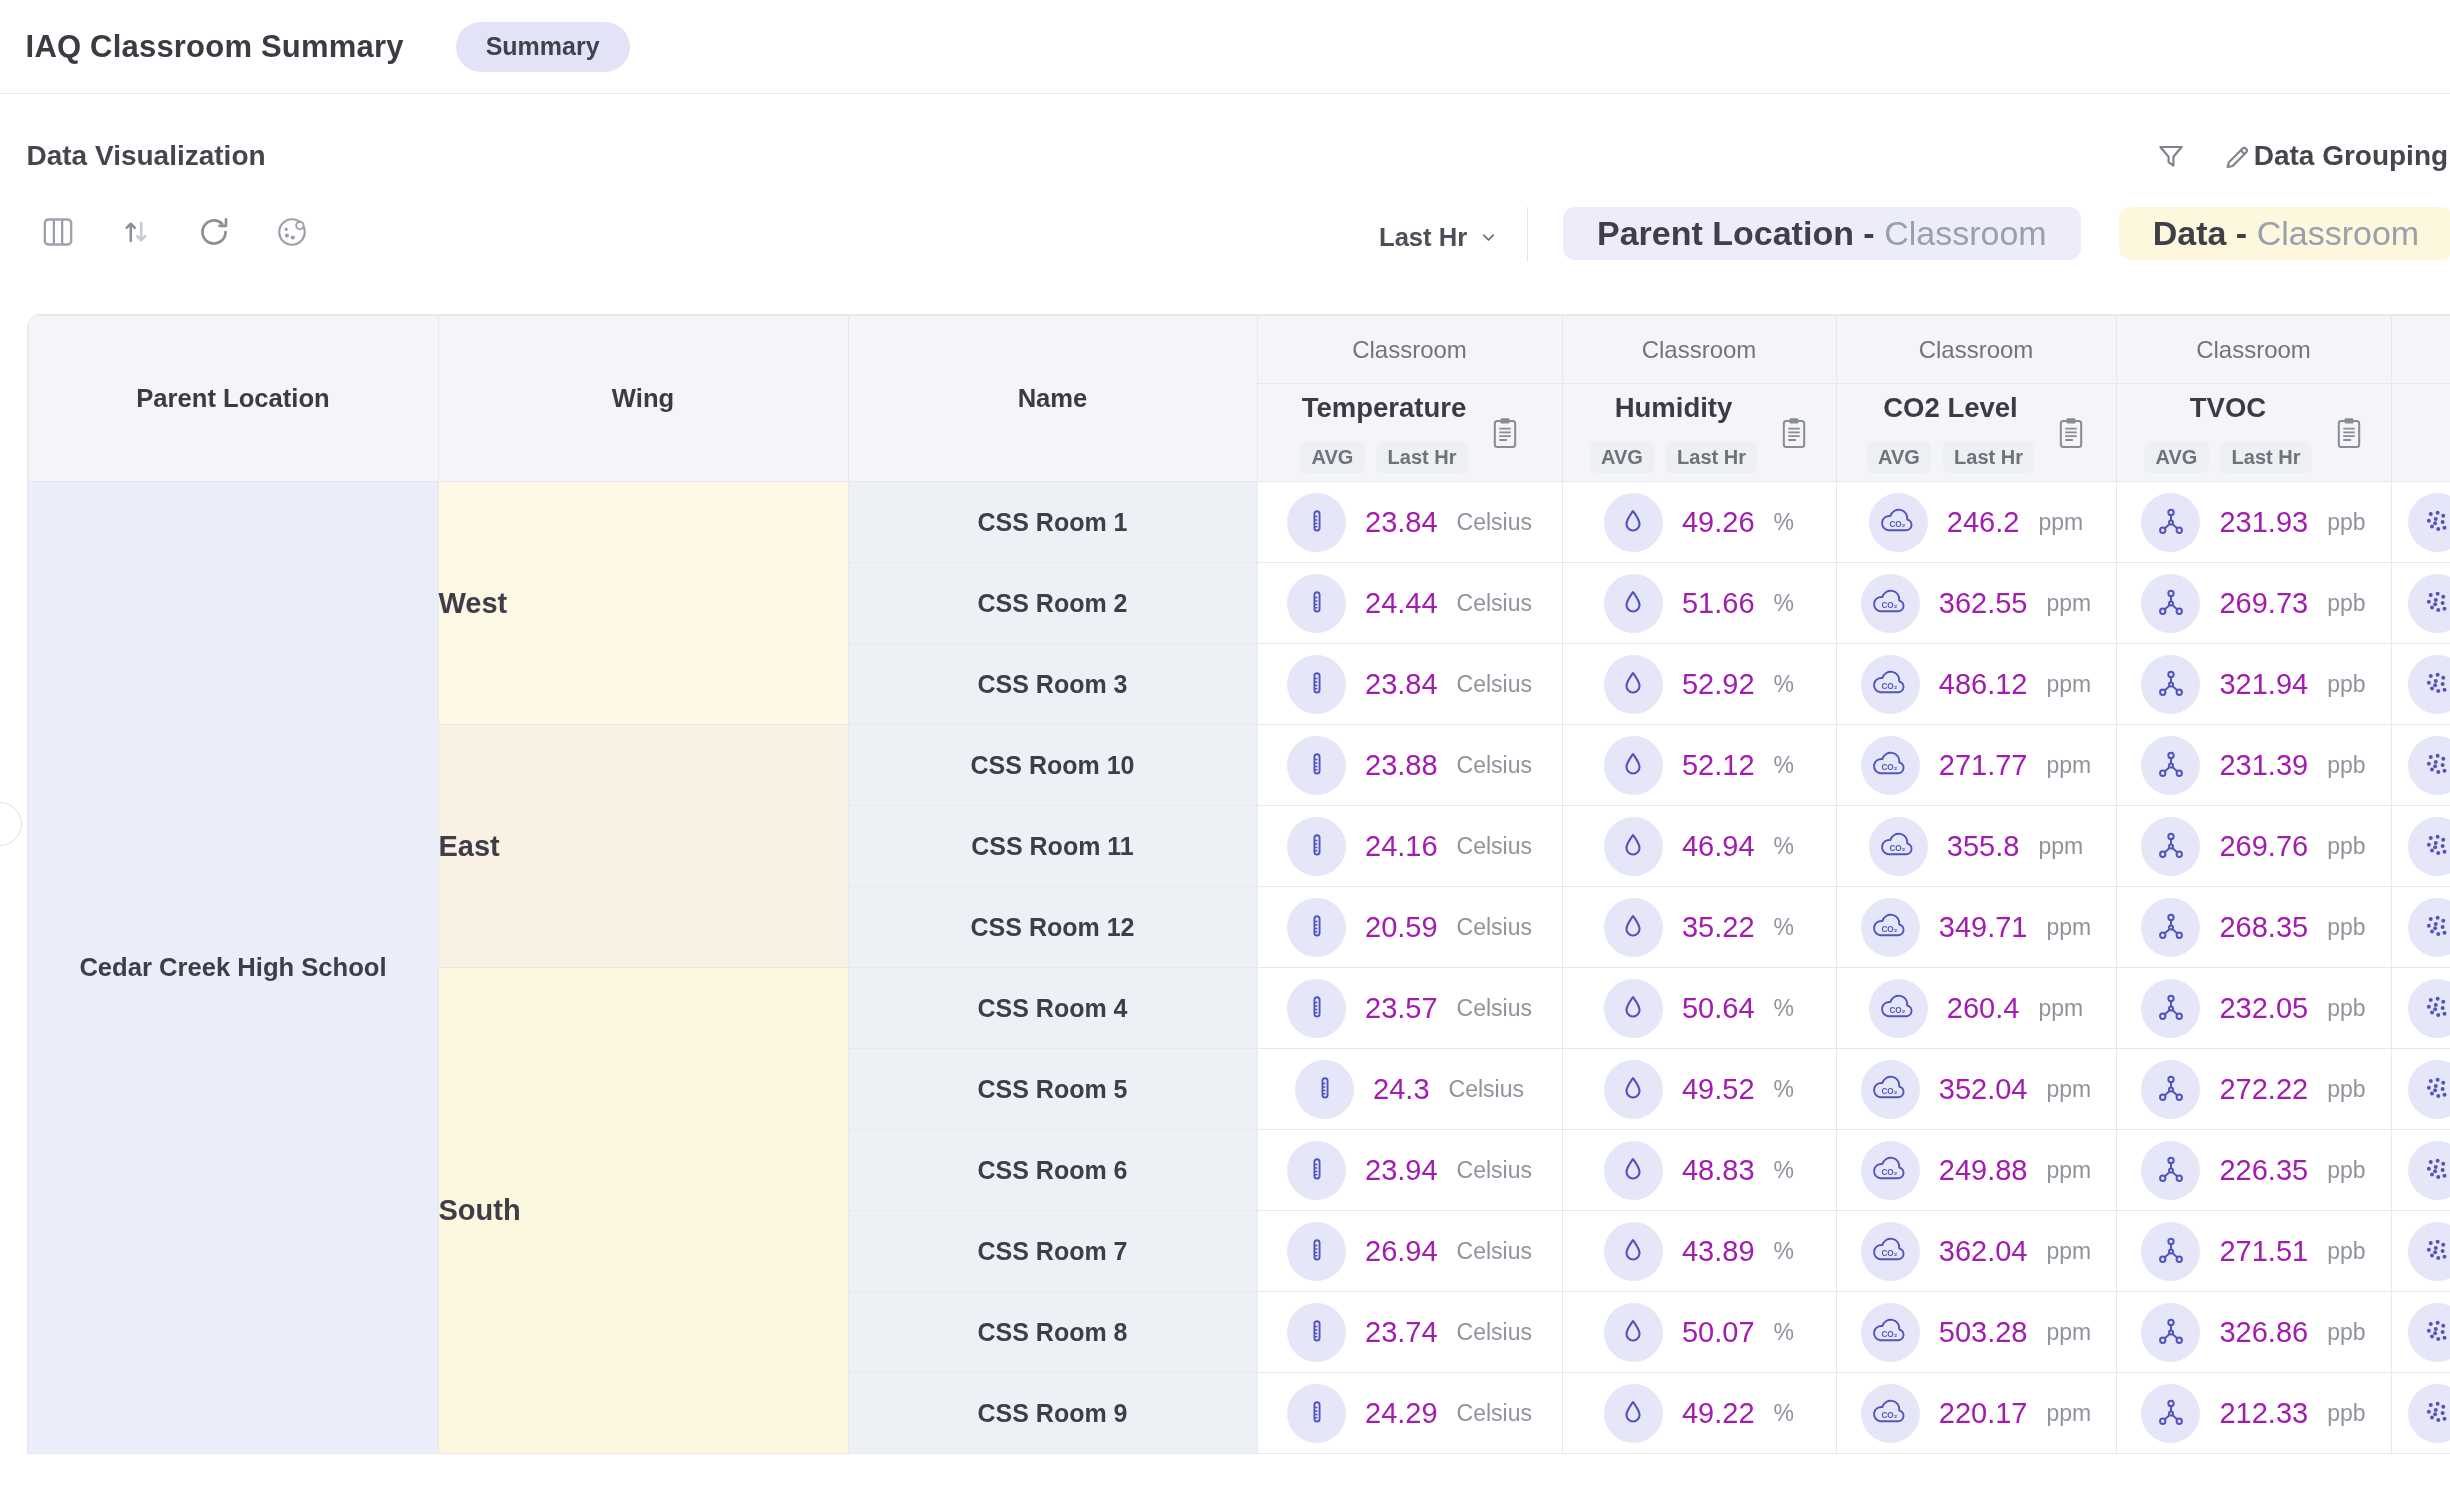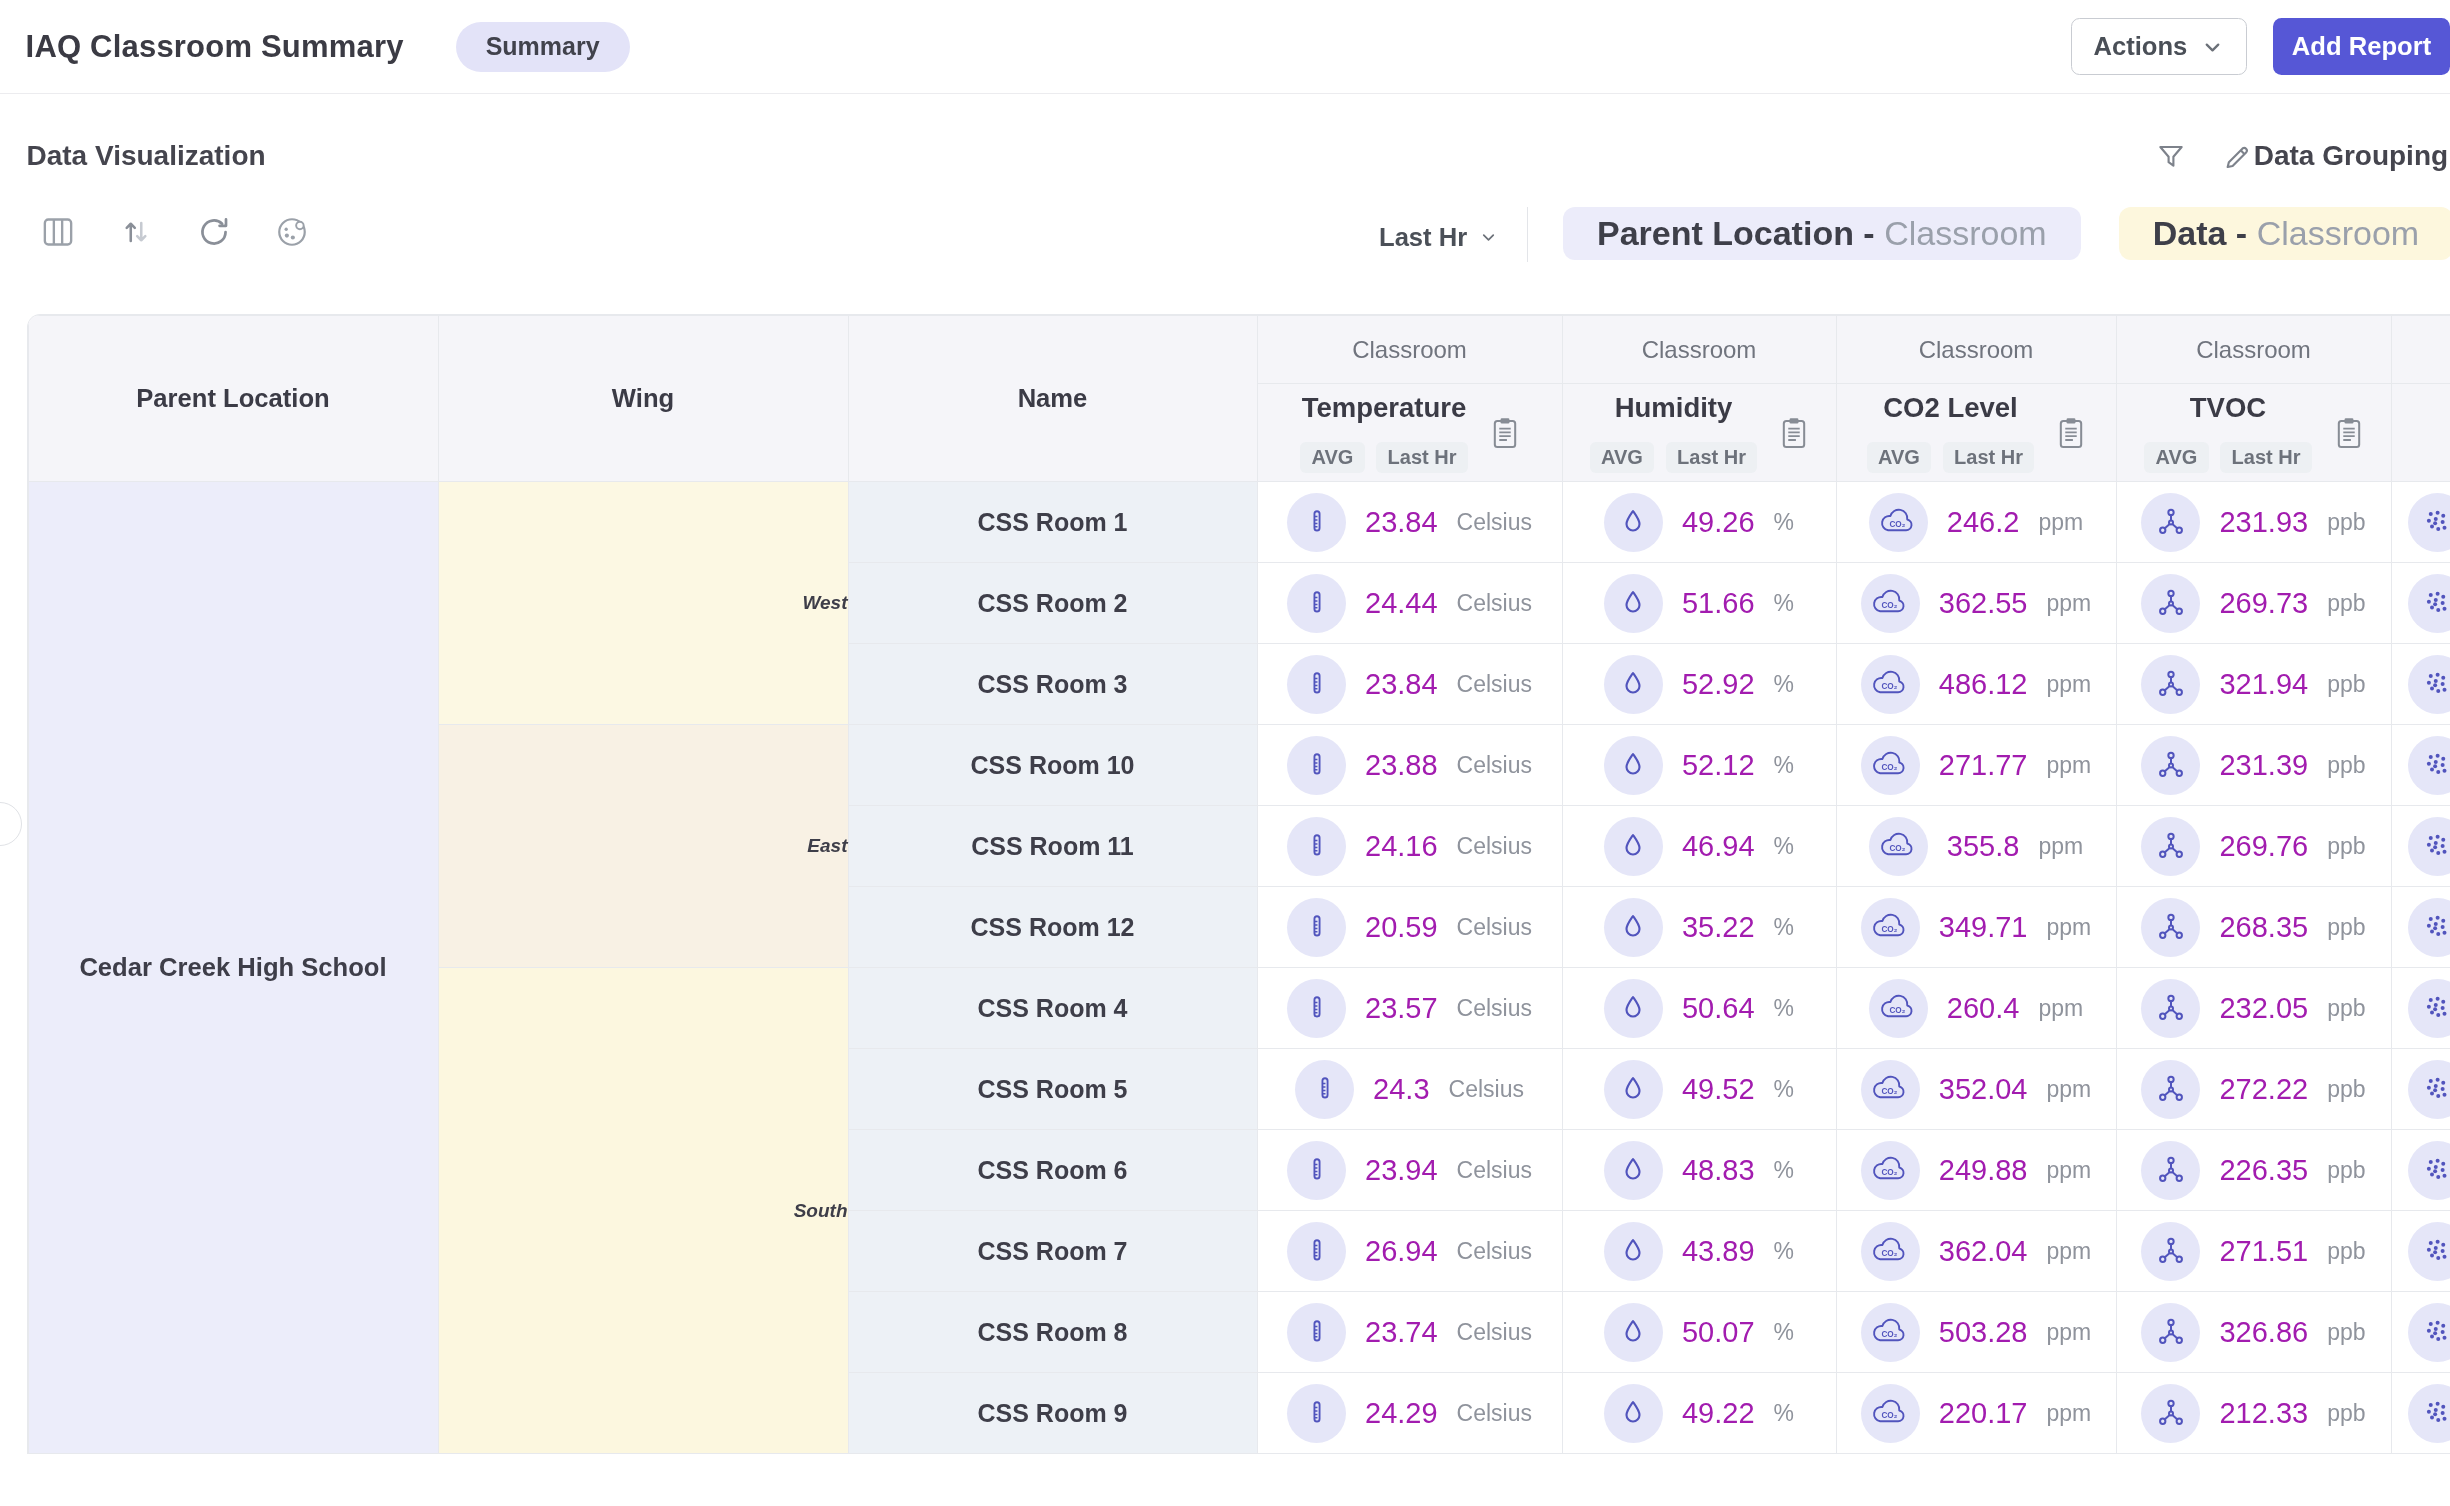--- a/index.html
+++ b/index.html
@@ -53,52 +53,41 @@
   .th-group{height:68px;background:#f5f5f9;font-size:24px;font-weight:400;color:#70747e;text-align:center;}
   .th-metric{height:98px;background:#f5f5f9;}
   .metric-head{display:flex;align-items:center;justify-content:center;gap:23px;}
   .mh-left{display:flex;flex-direction:column;align-items:center;gap:18px;}
   .mh-label{font-size:27.5px;font-weight:700;color:#3b3b46;}
   .mh-pills{display:flex;gap:11.4px;}
   .pill{background:#edf0f3;border-radius:5.7px;padding:3.8px 11.4px;font-size:20px;color:#6d727b;white-space:nowrap;}
   .clip-btn{display:flex;align-items:center;}
   tbody td{height:81px;}
   .td-parent{background:#ecedfa;font-size:25.6px;font-weight:700;color:#3e3e49;text-align:center;}
-  .td-wing{font-size:19px;font-weight:700;color:#3e3e49;text-align:right;font-style:italic;}
+  .td-wing{font-size:29px;font-weight:700;color:#3e3e49;text-align:left;}
   .td-name{background:#edf1f6;font-size:25px;font-weight:700;color:#3e3e49;text-align:center;}
   .td-metric{background:#fff;}
   .mcell{display:flex;align-items:center;justify-content:center;gap:19px;}
   .icircle{width:59px;height:59px;border-radius:50%;background:#e5e6f8;display:inline-flex;
     align-items:center;justify-content:center;flex:0 0 auto;}
   .val{font-size:29px;font-weight:400;color:#a21caf;}
   .unit{font-size:23px;color:#8f939c;}
   .td-pm{background:#fff;}
   .pm-circle{margin-left:16px;}
 
   
   .drawer-handle{position:absolute;left:-22px;top:802px;width:42px;height:42px;border-radius:50%;
     background:#fff;border:1.4px solid #e0e2e6;z-index:5;}
 </style>
 </head>
 <body>
 
 <div class="topbar">
   <span class="page-title">IAQ Classroom Summary</span>
   <span class="chip chip-summary">Summary</span>
-  <span class="topbar-right">
-    <button class="btn-actions">
-      <span>Actions</span>
-      <span class="icon-wrap">
-          <svg width="23" height="23" viewBox="0 0 20 20">
-            <path d="M5 7.5l5 5 5-5" fill="none" stroke="#6b7078" stroke-width="2" stroke-linecap="round" stroke-linejoin="round"></path>
-          </svg>
-        </span>
-    </button>
-    <button class="btn-primary">Add Report</button>
-  </span>
 </div>
 
 <div class="section-title">Data Visualization</div>
 <button class="icon-btn" id="filterBtn">
   <span class="icon-wrap">
       <svg width="32" height="32" viewBox="0 0 24 24">
         <path d="M4 4.5h16l-6.2 7.3v6.7l-3.6-2.6v-4.1Z" fill="none" stroke="#7d828b" stroke-width="1.6" stroke-linejoin="round"></path>
       </svg>
     </span>
 </button>

